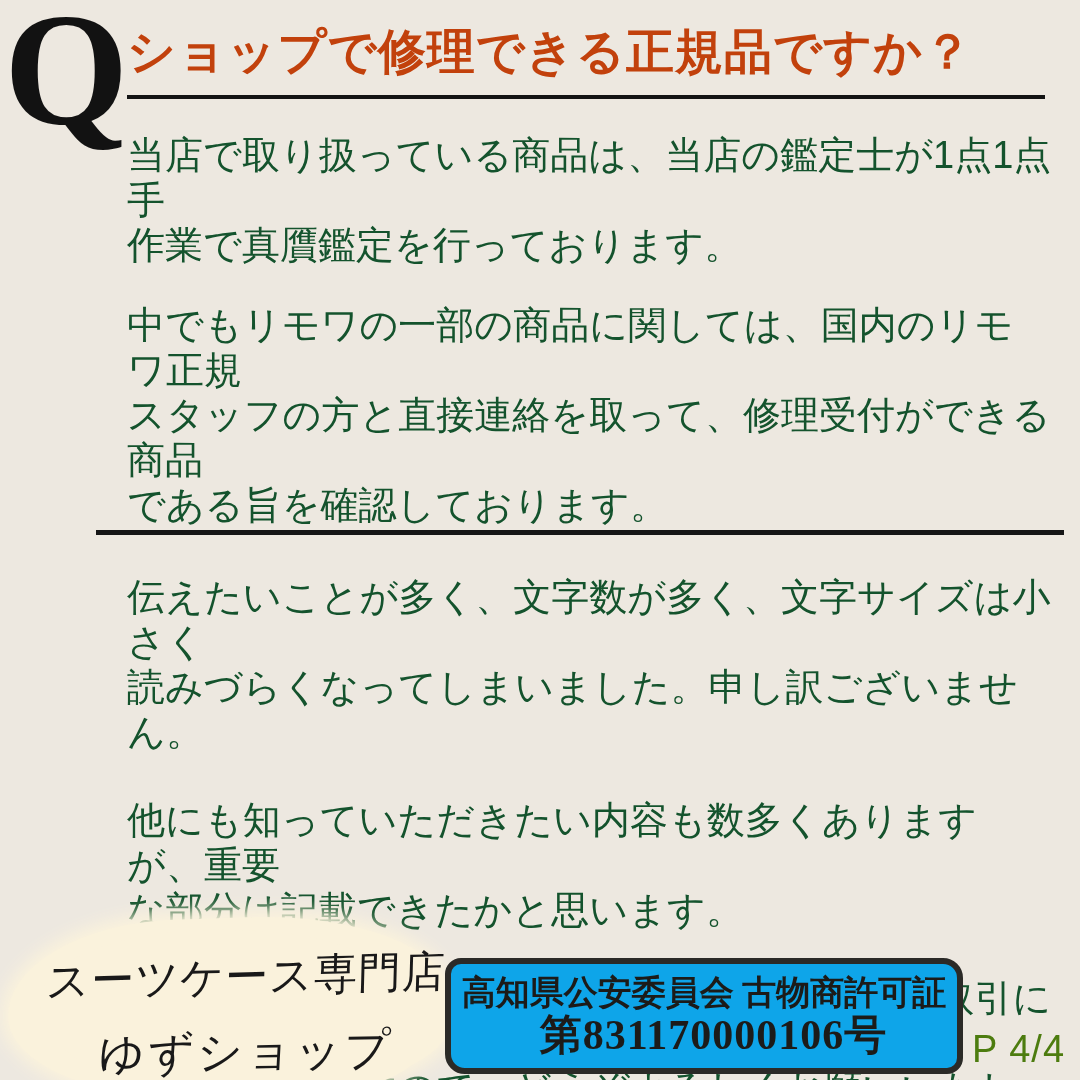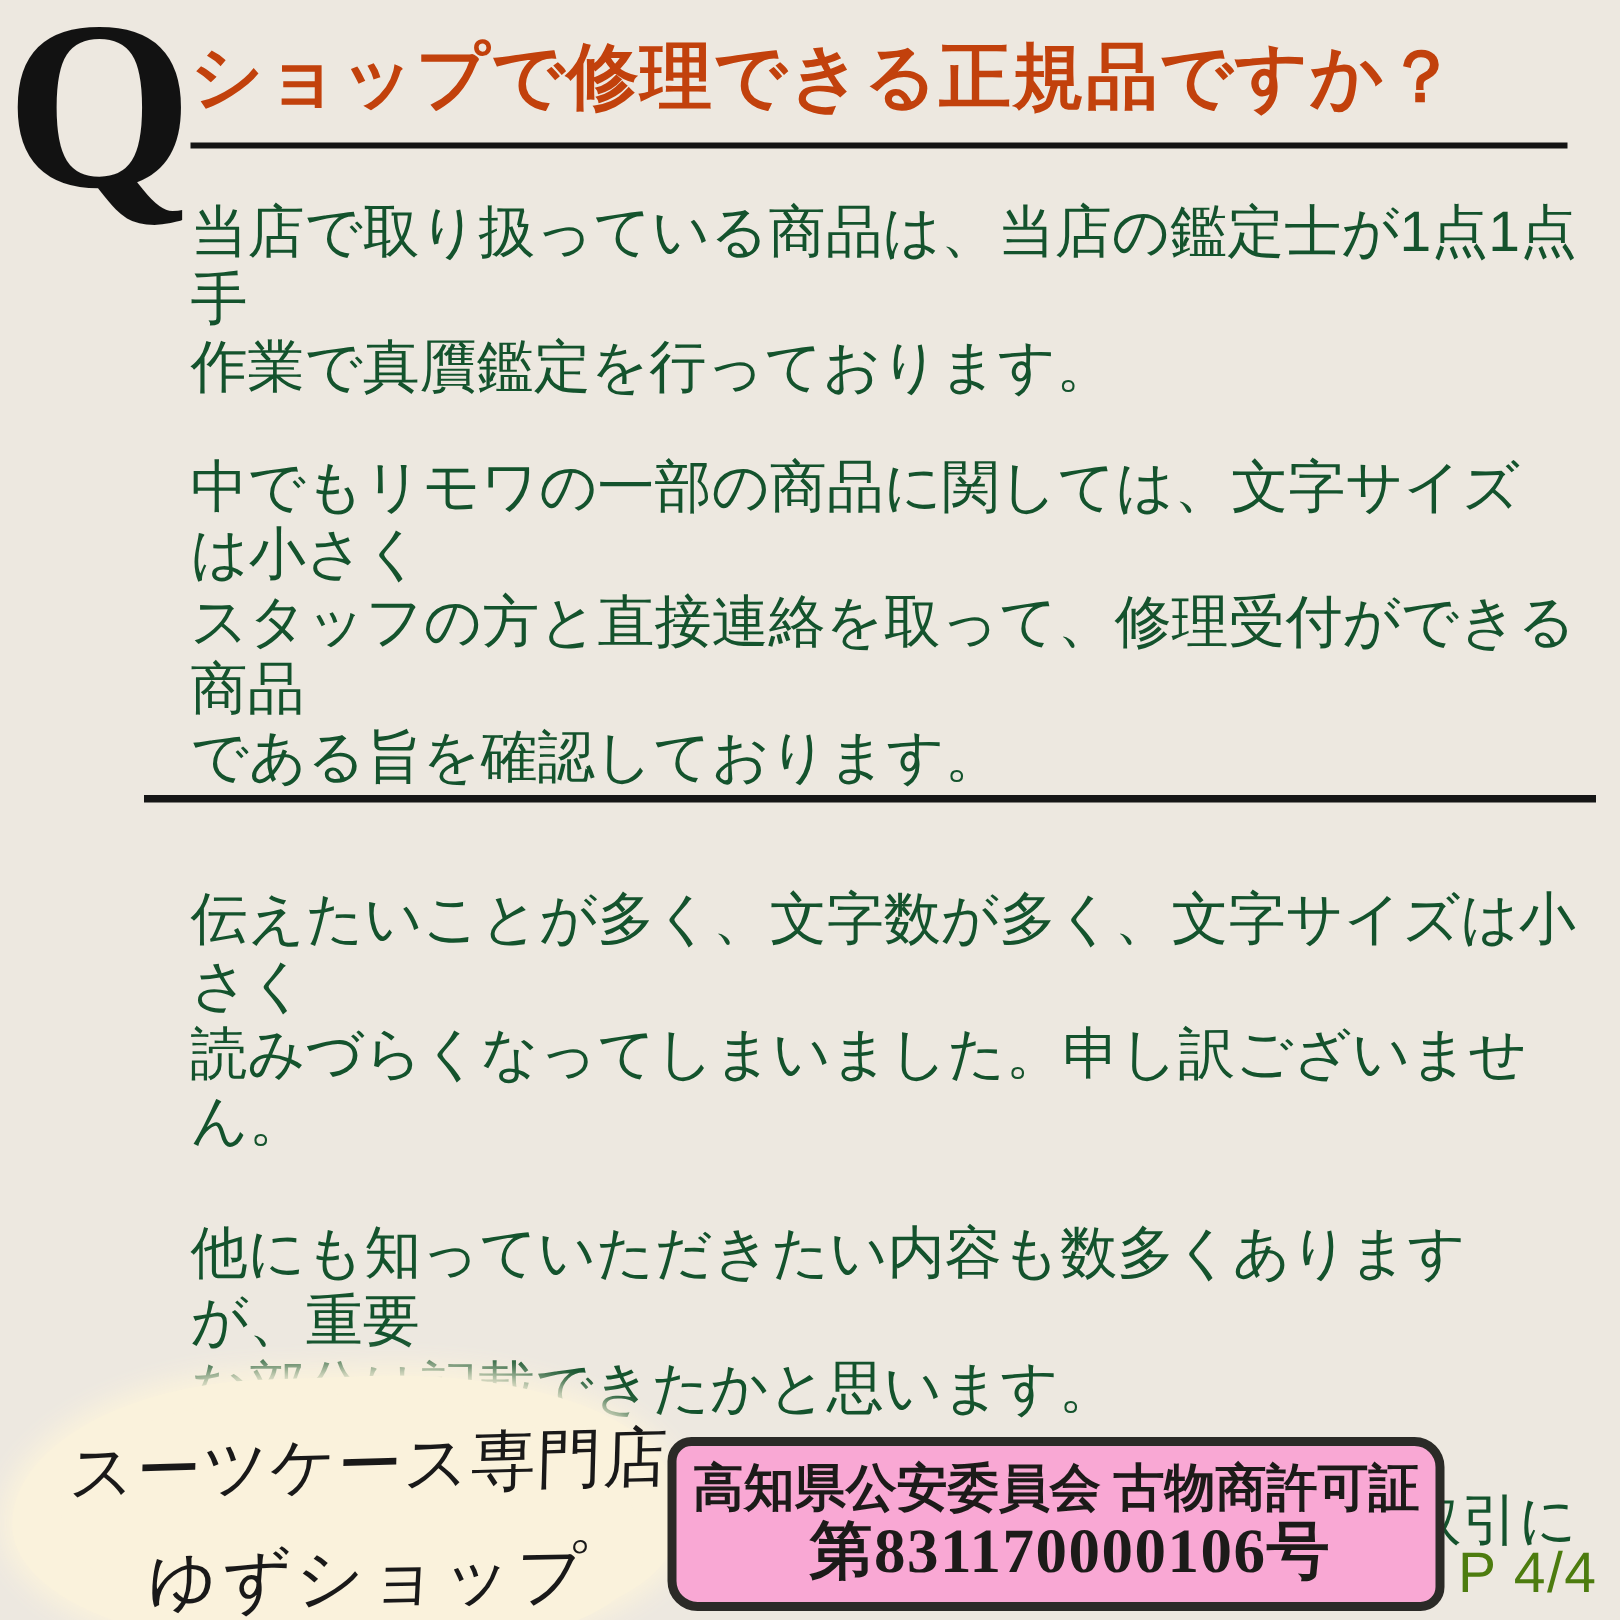--- a/index.html
+++ b/index.html
@@ -62,21 +62,21 @@
   }
   .answer-block p, .closing-block p {
     margin: 0 0 35px 0;
     font-size: 38px;
     font-weight: 500;
     line-height: 45px;
     letter-spacing: 0px;
     white-space: pre-line;
     color: #14532d;
   }
-  .closing-block p { margin-bottom: 43px; margin-top: 16px; }
+  .closing-block p { margin-bottom: 43px; }
 
   
   .section-divider {
     position: absolute;
     left: 96px;
     top: 530px;
     width: 968px;
     height: 5px;
     background: #161616;
   }
@@ -124,21 +124,21 @@
   }
 
   
   .license-box {
     position: absolute;
     left: 445px;
     top: 958px;
     width: 518px;
     height: 116px;
     box-sizing: border-box;
-    background: #f9a8d4;
+    background: #0ea5e9;
     border: 6px solid #2B2A27;
     border-radius: 16px 20px 16px 20px;
     display: flex;
     flex-direction: column;
     align-items: center;
     justify-content: center;
     font-family: "Liberation Serif", serif;
     font-weight: 700;
     color: #1C1B19;
   }
@@ -171,21 +171,21 @@
 <body>
 
 <div class="q-mark">Q</div>
 
 <div class="question-title">ショップで修理できる正規品ですか？</div>
 <div class="title-underline"></div>
 
 <div class="answer-block">
   <p>当店で取り扱っている商品は、当店の鑑定士が1点1点手
 作業で真贋鑑定を行っております。</p>
-  <p>中でもリモワの一部の商品に関しては、文字サイズは小さく
+  <p>中でもリモワの一部の商品に関しては、国内のリモワ正規
 スタッフの方と直接連絡を取って、修理受付ができる商品
 である旨を確認しております。</p>
 </div>
 
 <div class="section-divider"></div>
 
 <div class="closing-block">
   <p>伝えたいことが多く、文字数が多く、文字サイズは小さく
 読みづらくなってしまいました。申し訳ございません。</p>
   <p>他にも知っていただきたい内容も数多くありますが、重要

